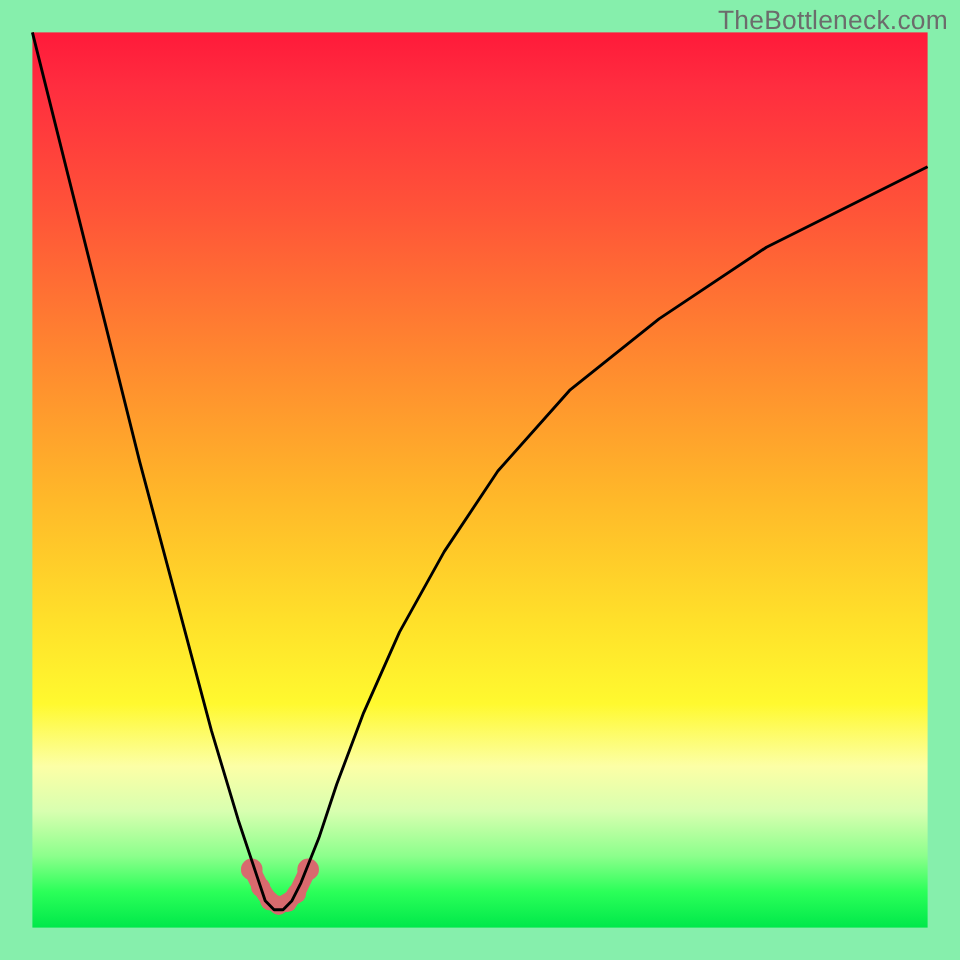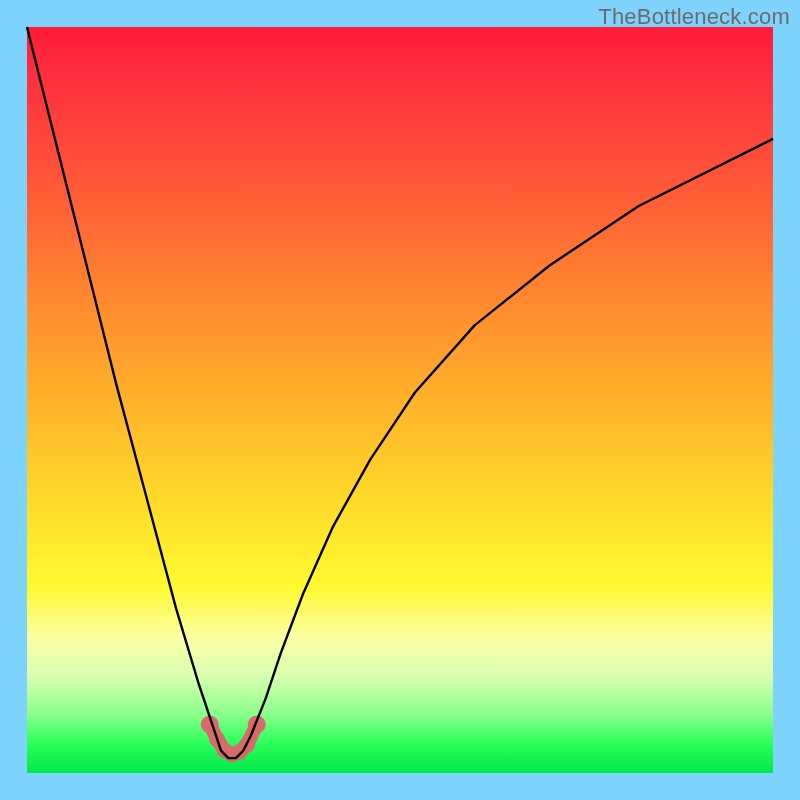--- a/index.html
+++ b/index.html
@@ -10,21 +10,21 @@
     background: #000;
     font-family: Arial, Helvetica, sans-serif;
     overflow: hidden;
   }
   .frame {
     position: absolute;
     left: 0;
     top: 0;
     width: 800px;
     height: 800px;
-    background: #7dd3fc;
+    background: #86efac;
   }
   .plot-area {
     position: absolute;
     left: 27px;
     top: 27px;
     width: 746px;
     height: 746px;
     
     background: linear-gradient(
       to bottom,

